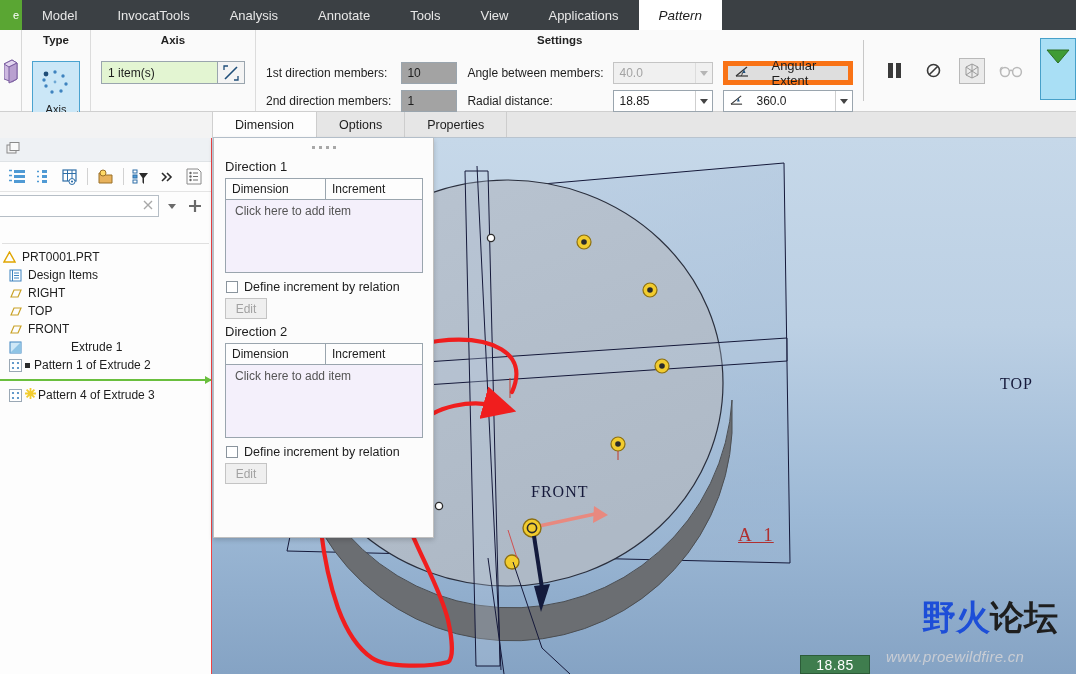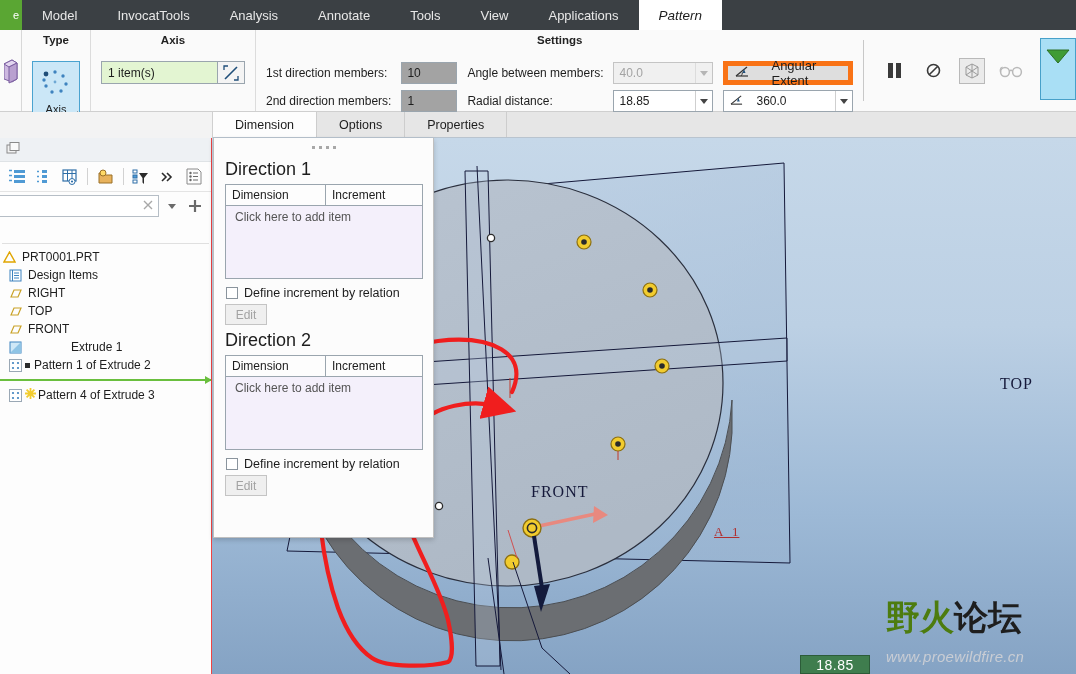--- a/index.html
+++ b/index.html
@@ -161,21 +161,21 @@
 
   
   #dim-dialog {
     position:absolute; left:213px; top:138px; width:221px; height:400px;
     background:#fcfcfc; border:1px solid #bfbfbf; border-top:none;
     box-shadow:0 2px 5px rgba(0,0,0,.18);
     padding:0 11px;
   }
   #grip { height:18px; display:flex; align-items:center; justify-content:center; gap:4px;}
   .grip-dot { width:3px;height:3px;background:#a8a8a8; }
-  .dir-title { font-size:18px; margin:3px 0 4px 0; color:#1d1d1d; }
+  .dir-title { font-size:13px; margin:3px 0 4px 0; color:#1d1d1d; }
   .dim-table { width:198px; border:1px solid #9aa5ae; background:#f4f0fb; }
   .dim-thead { display:flex; height:21px; background:#fdfdfd; border-bottom:1px solid #9aa5ae; }
   .dim-th { font-size:12px; display:flex; align-items:center; padding-left:6px; }
   .dim-th.col1 { width:100px; border-right:1px solid #9aa5ae; }
   .dim-th.col2 { flex:1; }
   .dim-body { height:72px; position:relative; overflow:hidden; }
   .dim-placeholder {
     font-size:12px; color:#555; padding:4px 0 0 9px; white-space:nowrap;
     -webkit-mask-image: linear-gradient(to right, #000 0 88%, transparent 100%);
             mask-image: linear-gradient(to right, #000 0 88%, transparent 100%);
@@ -200,21 +200,21 @@
     background:#3f7d4e; border:1px solid #2c5c39;
     display:flex; align-items:center; justify-content:center;
     font-size:14px; color:#fff; letter-spacing:.5px;
   }
   
   #watermark { position:absolute; left:886px; top:600px; width:185px; pointer-events:none; }
   #wm-cn {
     font-family:"DejaVu Sans", sans-serif; font-size:34px; line-height:1;
     font-weight:700; white-space:nowrap;
   }
-  #wm-cn .o { color:#4d7c0f; }
+  #wm-cn .o { color:#1d4ed8;margin-left:36px; }
   #wm-cn .b { color:#1e1e1e; }
   #wm-url {
     font-size:15px; color:#c9cdd4; font-style:italic; letter-spacing:.3px; margin-top:14px;
   }
   .vp-label {
     position:absolute; font-family:"Liberation Serif", serif; font-size:16px;
     color:#15193a; white-space:nowrap; letter-spacing:1px;
   }
   .vp-label.red { color:#b03030; }
 </style>
@@ -476,21 +476,21 @@
     </g>
 
     <line x1="296" y1="392" x2="305" y2="420" stroke="#d05050" stroke-width="1"></line>
 
     <line x1="298" y1="240" x2="298" y2="260" stroke="#c0392b" stroke-width="1"></line>
   </svg>
 
   <div class="vp-label" style="left:788px; top:237px;">TOP</div>
   <div class="vp-label" style="left:319px; top:345px;">FRONT</div>
 
-  <div class="vp-label red" style="left:502px; top:386px; font-size:13px;text-decoration:underline;">A_1</div>
+  <div class="vp-label red" style="left:526px; top:386px; font-size:19px;text-decoration:underline;">A_1</div>
 
 </div>
 
 <div id="dim-value-box">
   <span>18.85</span>
 </div>
 
 <div id="watermark">
   <div id="wm-cn">
     <span class="o">野火</span><span class="b">论坛</span>

